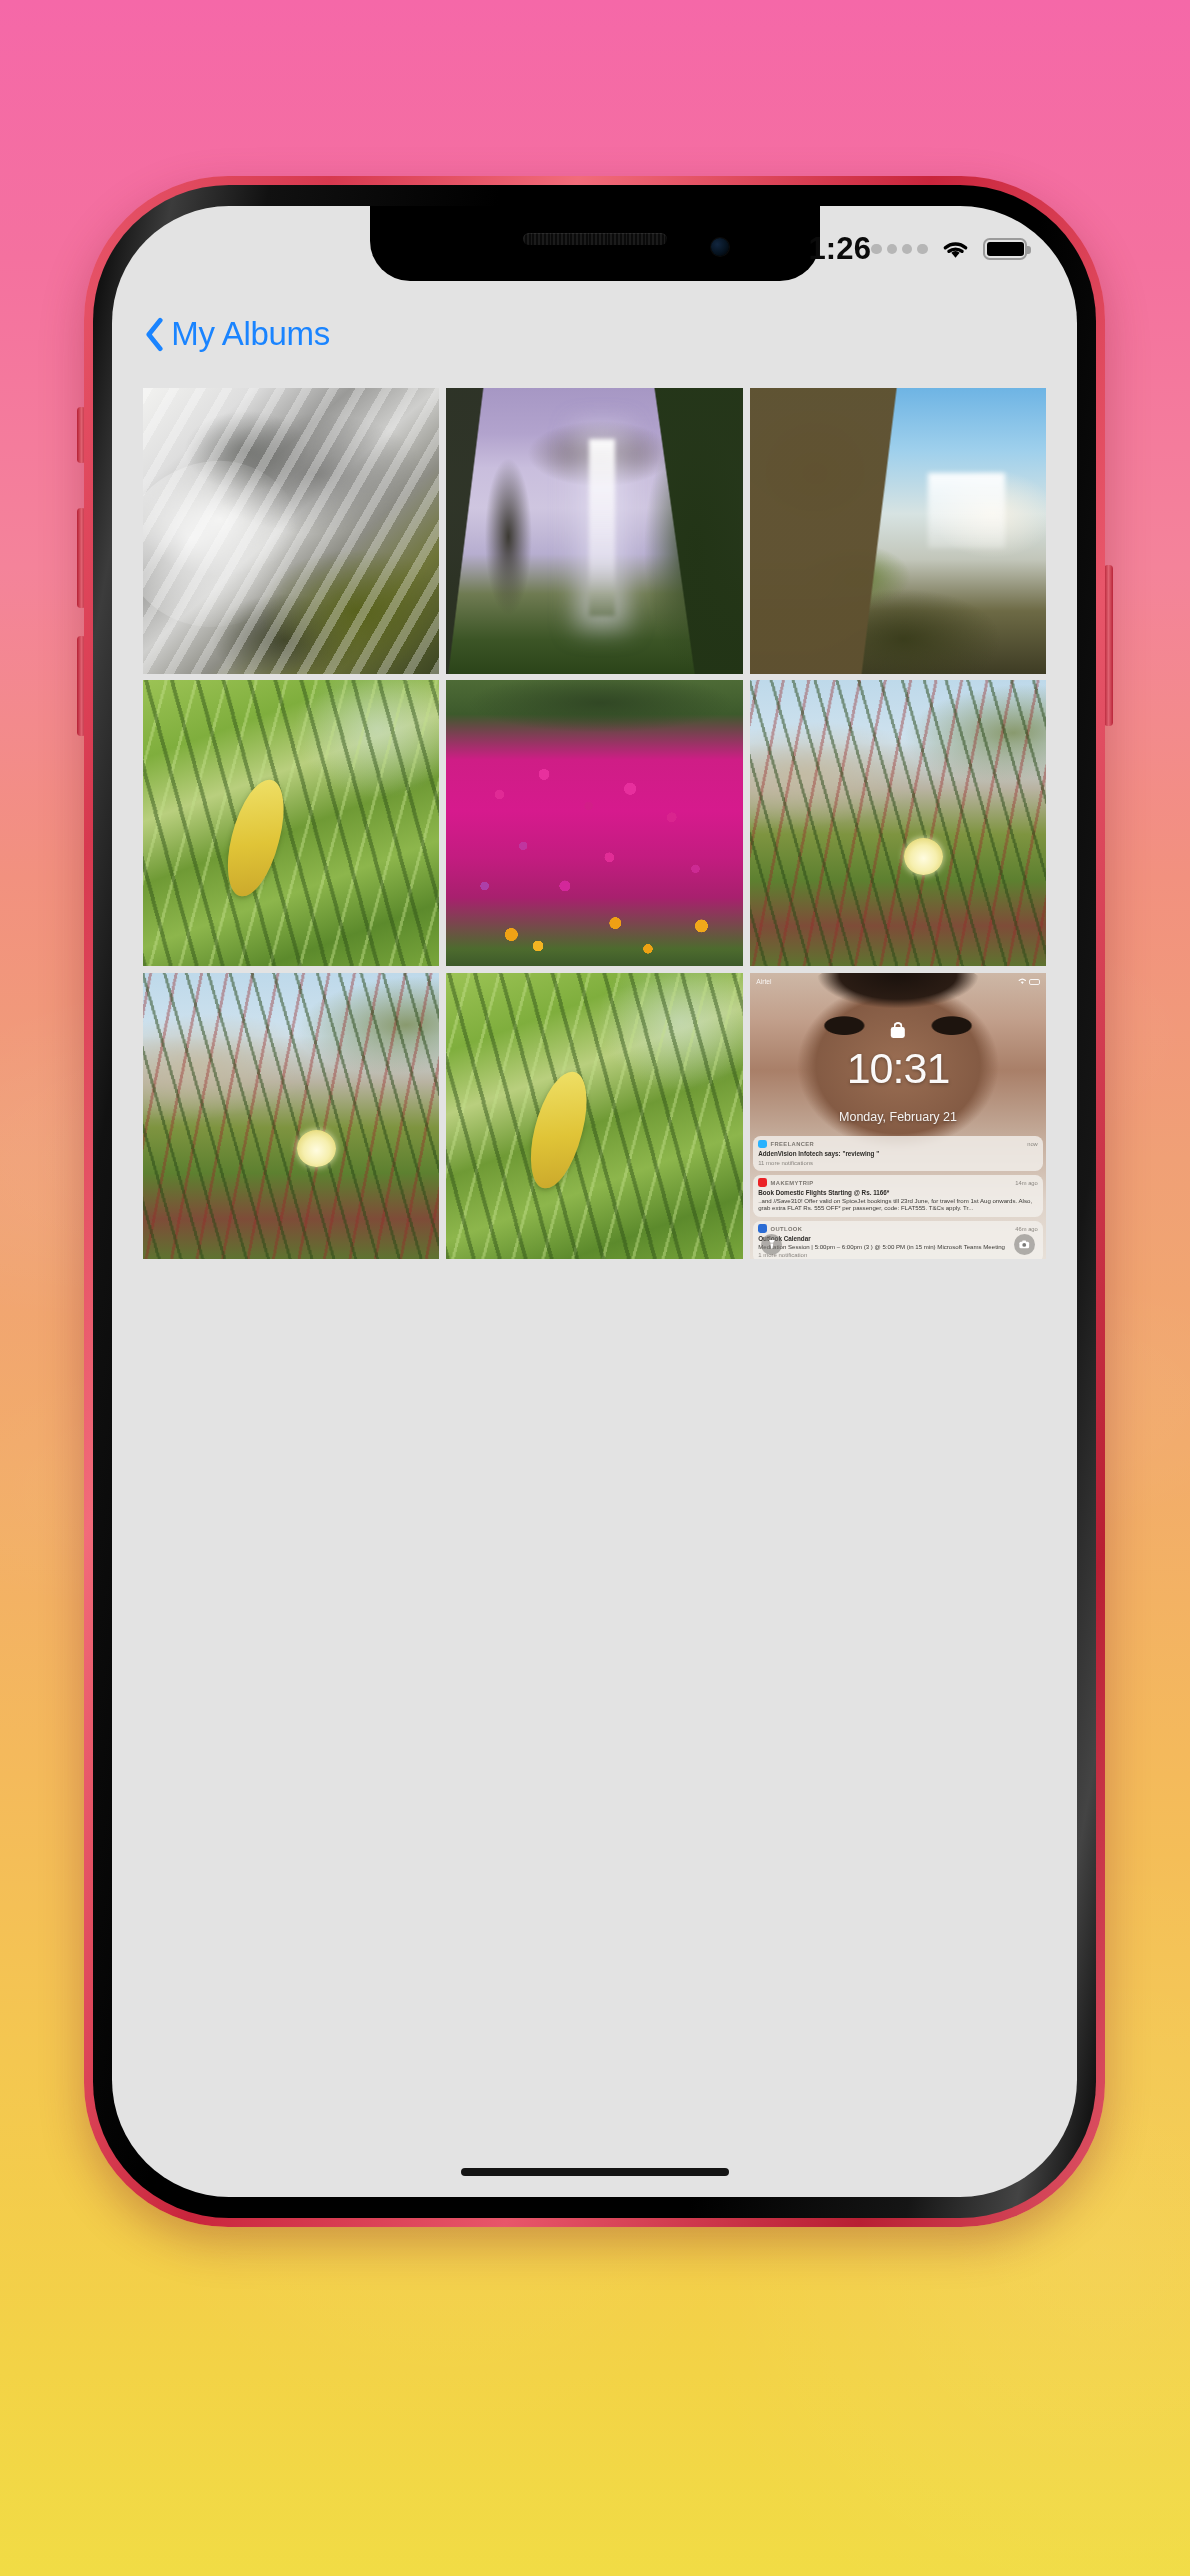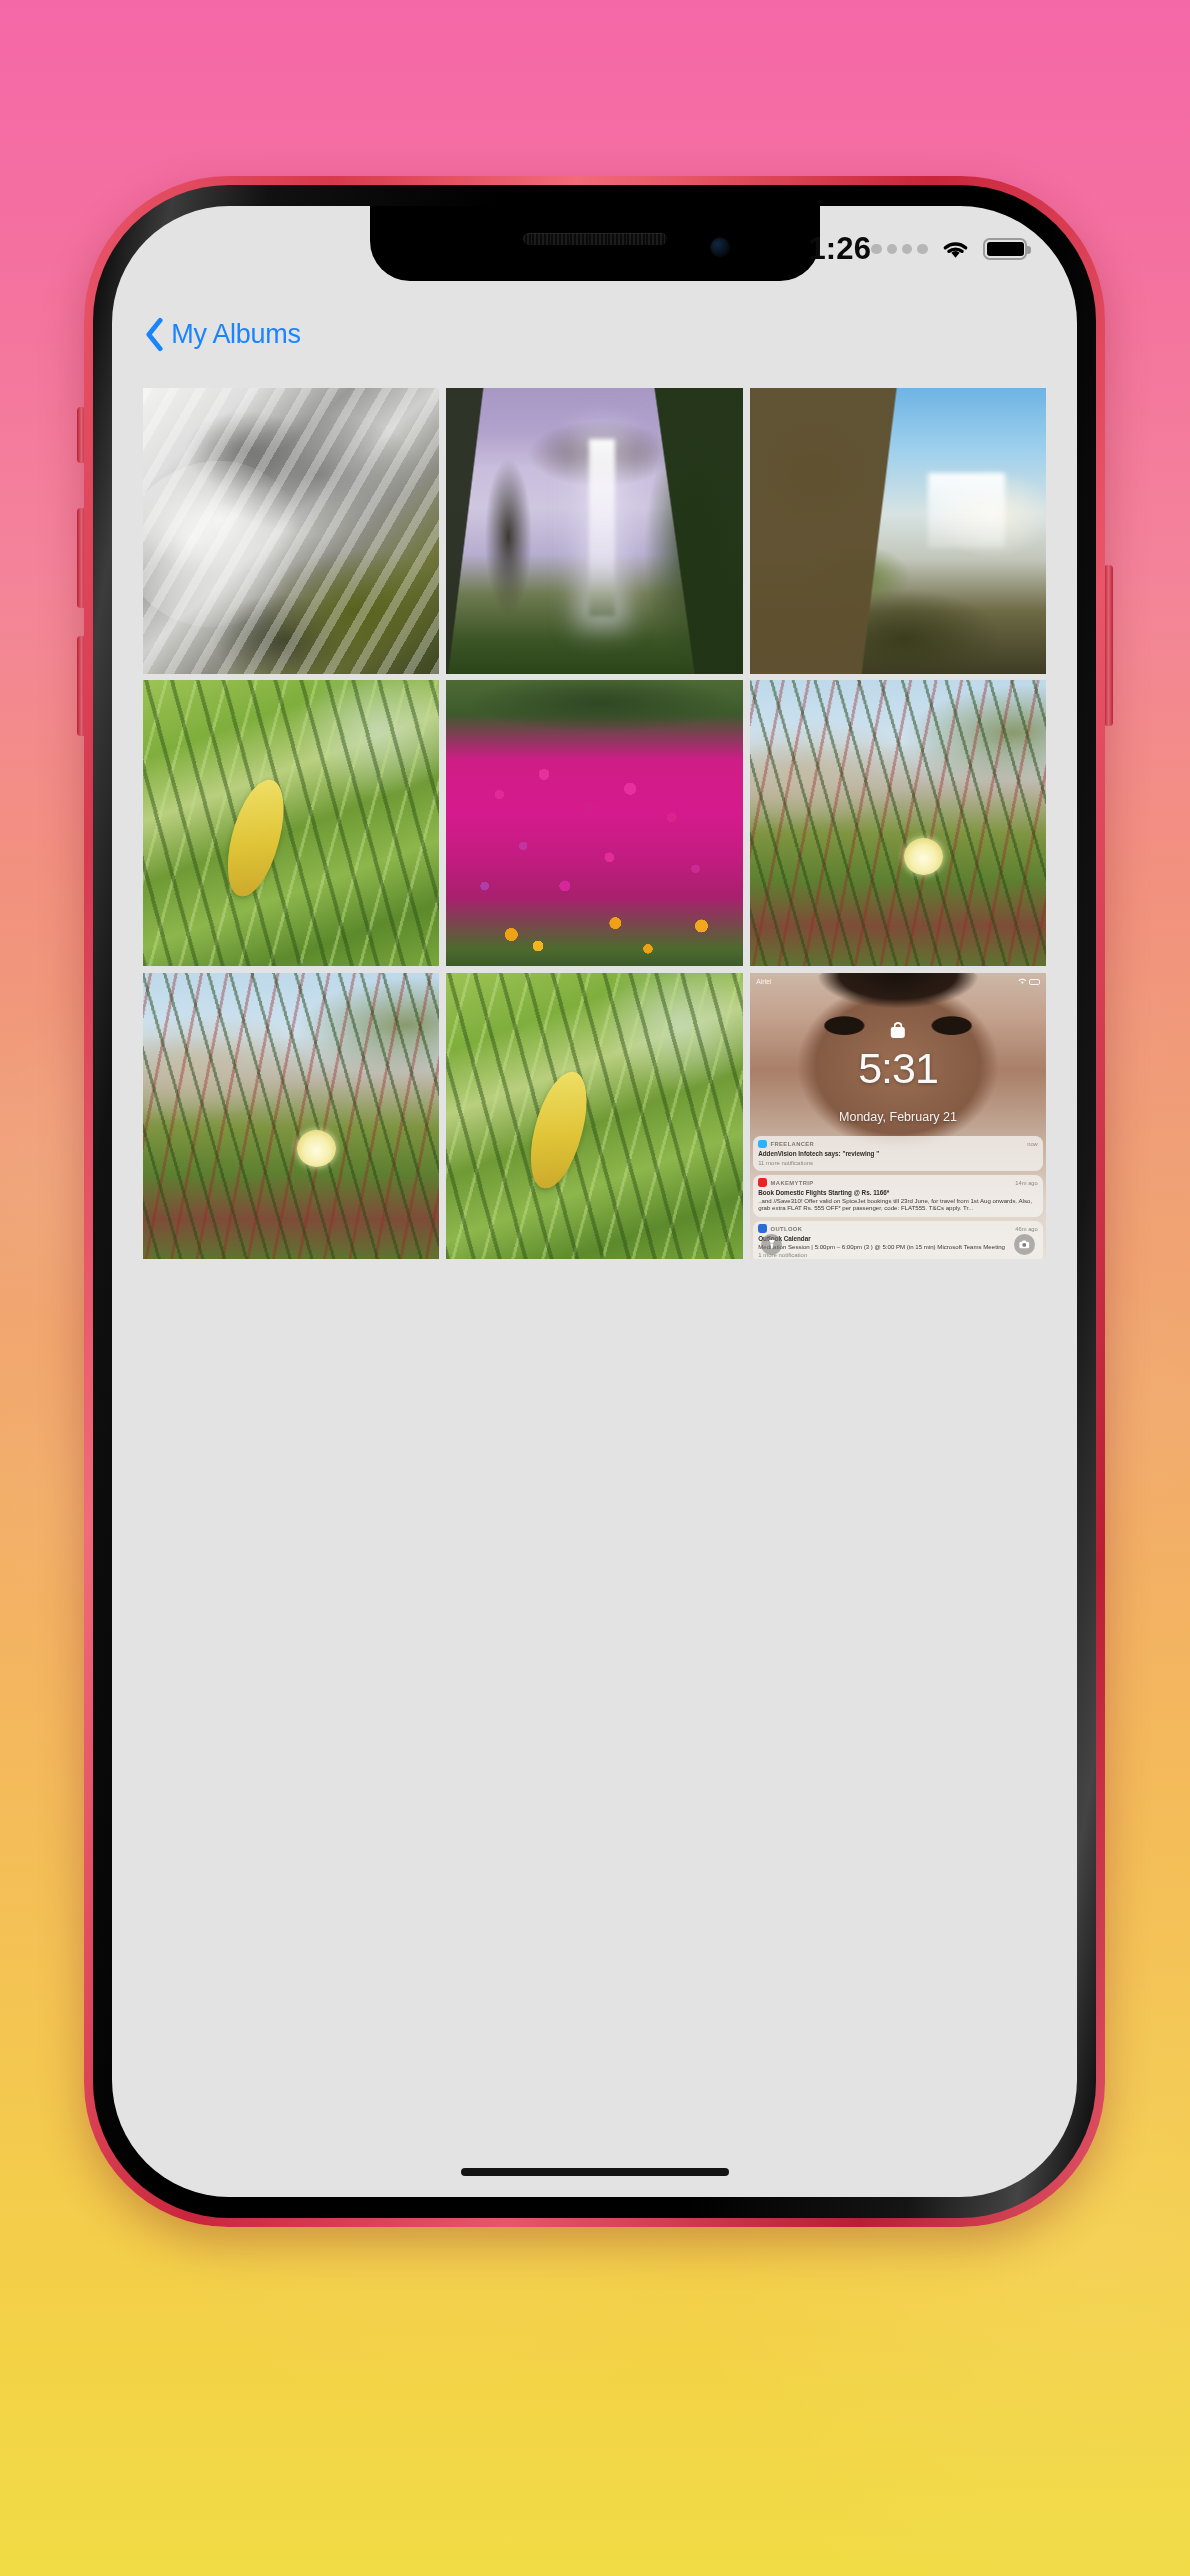--- a/index.html
+++ b/index.html
@@ -111,21 +111,21 @@
   
   #navbar{
     position:relative;z-index:5;height:107px;
     display:flex;align-items:center;padding:0 33px;
   }
   #back-button{
     display:flex;align-items:center;gap:7.7px;cursor:pointer;
     color:#0a84ff;
   }
   #back-chevron{display:block;}
-  #back-label{font-size:27px;color:#1a84ff;letter-spacing:-0.3px;}
+  #back-label{font-size:33px;color:#1a84ff;letter-spacing:-0.3px;}
   #nav-title{
     position:absolute;left:0;right:0;text-align:center;
     font-size:35px;font-weight:600;color:#0d0d0d;letter-spacing:-0.3px;
     pointer-events:none;
   }
 
   
   #photo-grid{
     position:relative;z-index:4;
     display:grid;
@@ -443,21 +443,21 @@
                 </svg>
                 <span class="ls-batt"></span>
               </span>
             </div>
 
             <div class="ls-lock">
               <span class="shack"></span>
                 <span class="body"></span>
             </div>
 
-            <div class="ls-time">5:31</div>
+            <div class="ls-time">10:31</div>
             <div class="ls-date">Monday, February 21</div>
 
             <div class="ls-notifs">
 
               <div class="ls-card">
                 <div class="ls-card-head">
                   <span class="ls-appicon" style="background:#29b2fe"></span>
                   <span class="ls-appname">FREELANCER</span>
                   <span class="ls-when">now</span>
                 </div>

